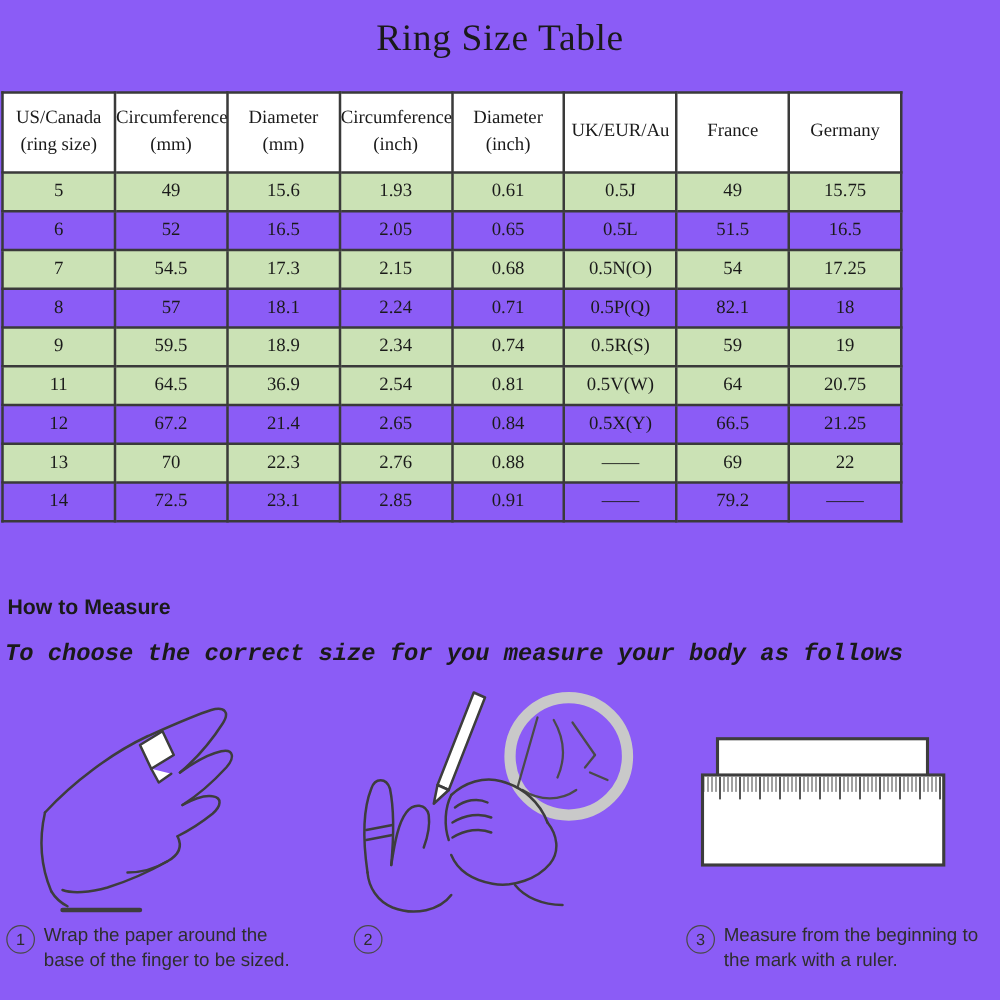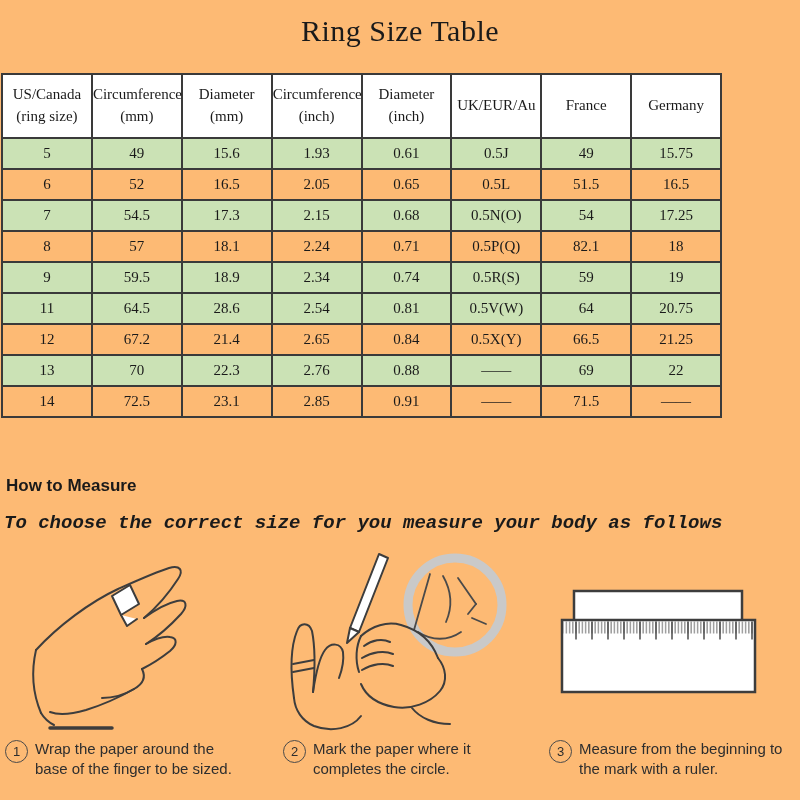--- a/index.html
+++ b/index.html
@@ -1,16 +1,16 @@
 <!DOCTYPE html>
 <html style="--stripe: #cbe2b5;"><head>
 <meta charset="utf-8">
 <style>
   html,body{margin:0;padding:0;background:#fff;}
-  .page{position:relative;width:800px;height:800px;background:#fdba74;overflow:hidden;
+  .page{position:relative;width:800px;height:800px;background:#8b5cf6;overflow:hidden;
         font-family:"Liberation Serif","DejaVu Serif",serif;color:#1a1a1a;}
   .title{position:absolute;top:14px;left:0;width:100%;text-align:center;
          font-size:30px;letter-spacing:.5px;}
   table.ring{position:absolute;top:73px;left:1px;width:721px;border-collapse:collapse;
              table-layout:fixed;}
   table.ring th,table.ring td{border:2px solid #3a3a3a;text-align:center;vertical-align:middle;
              font-size:15px;padding:0;}
   table.ring th{height:62px;font-weight:normal;white-space:pre-line;line-height:1.45;background:#fff;}
   table.ring td{height:29px;}
   tr.stripe td{background:var(--stripe,#cbe2b5);}
@@ -97,21 +97,21 @@
           <td>18.9</td>
           <td>2.34</td>
           <td>0.74</td>
           <td>0.5R(S)</td>
           <td>59</td>
           <td>19</td>
         </tr>
         <tr class="stripe">
           <td>11</td>
           <td>64.5</td>
-          <td>28.6</td>
+          <td>36.9</td>
           <td>2.54</td>
           <td>0.81</td>
           <td>0.5V(W)</td>
           <td>64</td>
           <td>20.75</td>
         </tr>
         <tr>
           <td>12</td>
           <td>67.2</td>
           <td>21.4</td>
@@ -131,21 +131,21 @@
           <td>69</td>
           <td>22</td>
         </tr>
         <tr>
           <td>14</td>
           <td>72.5</td>
           <td>23.1</td>
           <td>2.85</td>
           <td>0.91</td>
           <td>——</td>
-          <td>71.5</td>
+          <td>79.2</td>
           <td>——</td>
         </tr>
       </tbody>
   </table>
 
   <div class="measure-heading">How to Measure</div>
   <div class="measure-instruction">To choose the correct size for you measure your body as follows</div>
 
   <svg class="illus" style="left:8px;top:552px" width="250" height="180" viewBox="0 0 250 180">
     <g stroke="#3d3d3d" stroke-width="2" fill="none" stroke-linecap="round" stroke-linejoin="round">
@@ -205,22 +205,20 @@
     <rect x="11.5" y="46.5" width="190" height="18" fill="url(#t2)"></rect>
   </svg>
 
   <div class="caption" style="left:5px;top:739px;width:240px">
     <span class="circ">1</span>
     <span class="cap-text">Wrap the paper around the
 base of the finger to be sized.</span>
   </div>
   <div class="caption" style="left:283px;top:739px;width:235px">
     <span class="circ">2</span>
-    <span class="cap-text">Mark the paper where it
-completes the circle.</span>
   </div>
   <div class="caption" style="left:549px;top:739px;width:248px">
     <span class="circ">3</span>
     <span class="cap-text">Measure from the beginning to
 the mark with a ruler.</span>
   </div>
 
 </div>
 
 </body></html>

